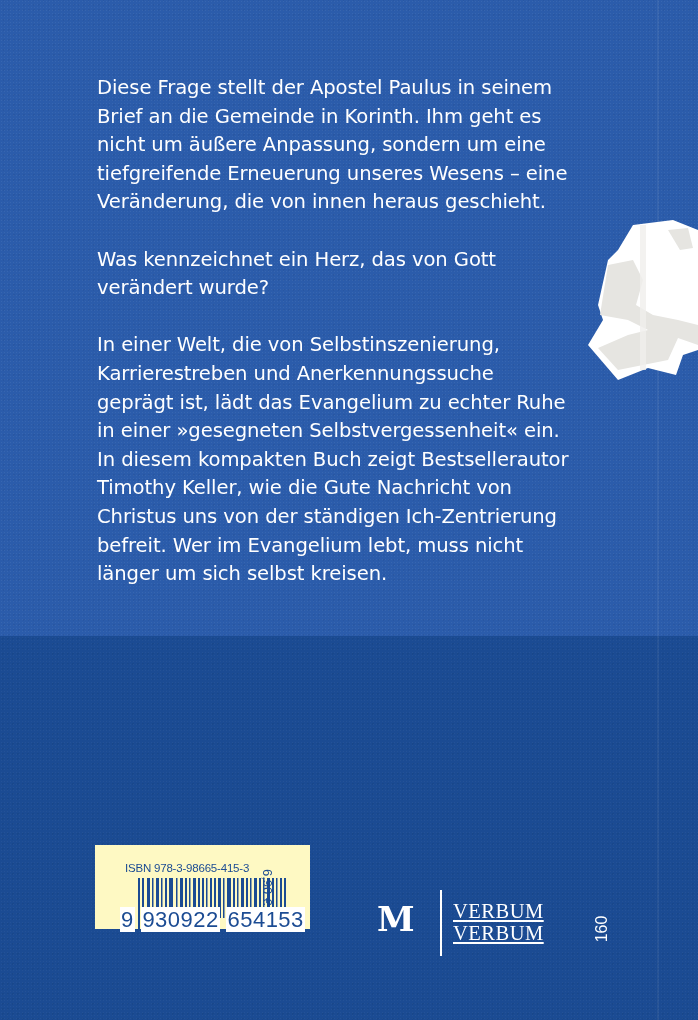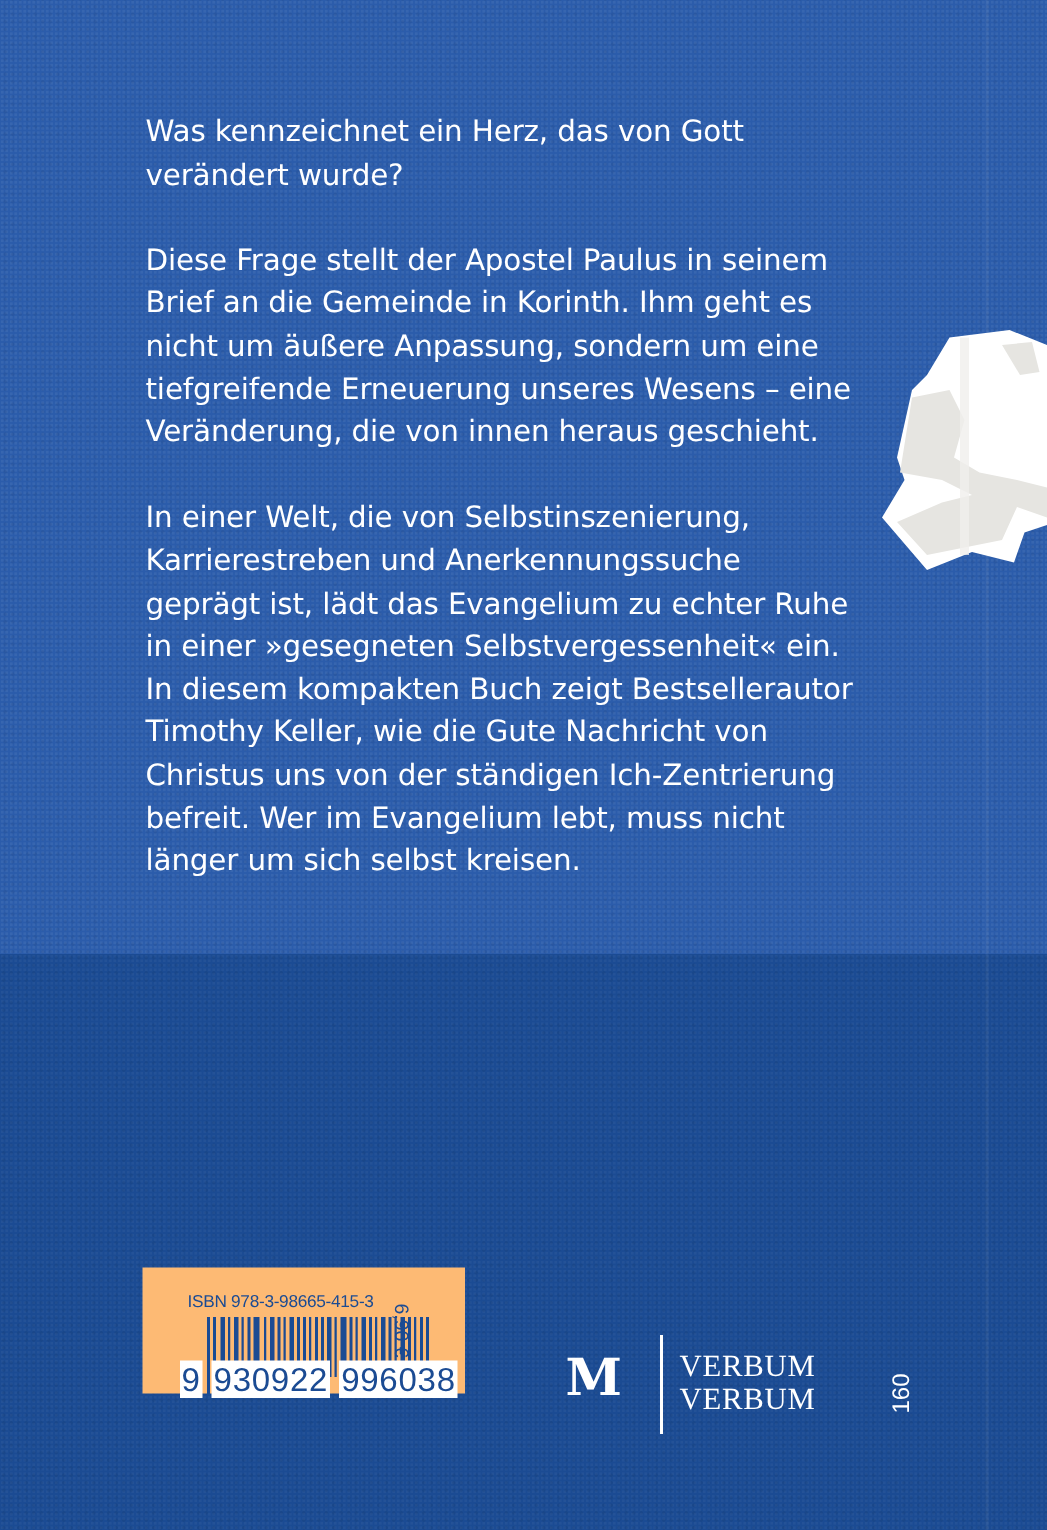--- a/index.html
+++ b/index.html
@@ -32,21 +32,21 @@
     position: absolute; left: 97px; top: 74px; width: 560px;
     color: #ffffff; font-size: 19.6px; line-height: 28.6px;
     letter-spacing: -0.1px;
   }
   .blurb p { margin: 0 0 28.6px 0; white-space: pre-line; }
   .heart {
     position: absolute; left: 588px; top: 220px; width: 110px; height: 160px;
   }
   .barcode-box {
     position: absolute; left: 95px; top: 845px; width: 215px; height: 84px;
-    background: #fdba74;
+    background: #fef9c3;
   }
   .isbn {
     position: absolute; left: 43px; top: 0; font-family: "Liberation Sans", sans-serif;
     font-size: 11.5px; color: #1b4b93; top: 17px; left: 30px; letter-spacing: -0.2px;
   }
   .bars { position: absolute; left: 43px; top: 33px; width: 150px; height: 52px; }
   .digits {
     position: absolute; left: 25px; top: 62px; font-family: "Liberation Sans", sans-serif;
     font-size: 22px; color: #1b4b93; letter-spacing: 0.5px;
   }
@@ -62,44 +62,44 @@
     font-family: "DejaVu Serif", serif; font-weight: bold; font-size: 34px;
     color: #ffffff; letter-spacing: -4px;
   }
   .logo-divider {
     position: absolute; left: 440px; top: 890px; width: 1.5px; height: 66px;
     background: #ffffff;
   }
   .logo-text {
     position: absolute; left: 453px; top: 900px;
     font-family: "Liberation Serif", serif; font-size: 20.5px; line-height: 22px;
-    color: #ffffff; letter-spacing: 0.5px;
+    color: #ffffff; letter-spacing: 0.5px; text-decoration: underline;
   }
   .pages {
     position: absolute; left: 582px; top: 920px;
     font-family: "Liberation Sans", sans-serif; font-size: 16px; color: #ffffff;
     transform: rotate(-90deg); transform-origin: center center;
     width: 40px; text-align: center;
   }
 </style>
 </head>
 <body>
 
 <div class="top"></div>
 <div class="bottom"></div>
 <div class="crease"></div>
 
 <div class="blurb">
-  <p>Was kennzeichnet ein Herz, das von Gott
-verändert wurde?</p>
   <p>Diese Frage stellt der Apostel Paulus in seinem
 Brief an die Gemeinde in Korinth. Ihm geht es
 nicht um äußere Anpassung, sondern um eine
 tiefgreifende Erneuerung unseres Wesens – eine
 Veränderung, die von innen heraus geschieht.</p>
+  <p>Was kennzeichnet ein Herz, das von Gott
+verändert wurde?</p>
   <p>In einer Welt, die von Selbstinszenierung,
 Karrierestreben und Anerkennungssuche
 geprägt ist, lädt das Evangelium zu echter Ruhe
 in einer »gesegneten Selbstvergessenheit« ein.
 In diesem kompakten Buch zeigt Bestsellerautor
 Timothy Keller, wie die Gute Nachricht von
 Christus uns von der ständigen Ich-Zentrierung
 befreit. Wer im Evangelium lebt, muss nicht
 länger um sich selbst kreisen.</p>
 </div>
@@ -145,21 +145,21 @@
         <rect x="121" y="0" width="2" height="40"></rect>
       <rect x="125" y="0" width="1.5" height="40"></rect>
         <rect x="129" y="0" width="3" height="40"></rect>
       <rect x="134" y="0" width="2" height="40"></rect>
         <rect x="138" y="0" width="1.5" height="40"></rect>
       <rect x="142" y="0" width="2" height="52"></rect>
         <rect x="146" y="0" width="2" height="52"></rect>
     </g>
   </svg>
   <div class="digits">
-    <span>9</span>&nbsp;<span>930922</span>&nbsp;<span>996038</span>
+    <span>9</span>&nbsp;<span>930922</span>&nbsp;<span>654153</span>
   </div>
   <div class="price">6,90 €</div>
 </div>
 
 <div class="logo-mark">M</div>
 <div class="logo-divider"></div>
 <div class="logo-text">
   <div>VERBUM</div>
   <div>VERBUM</div>
 </div>

